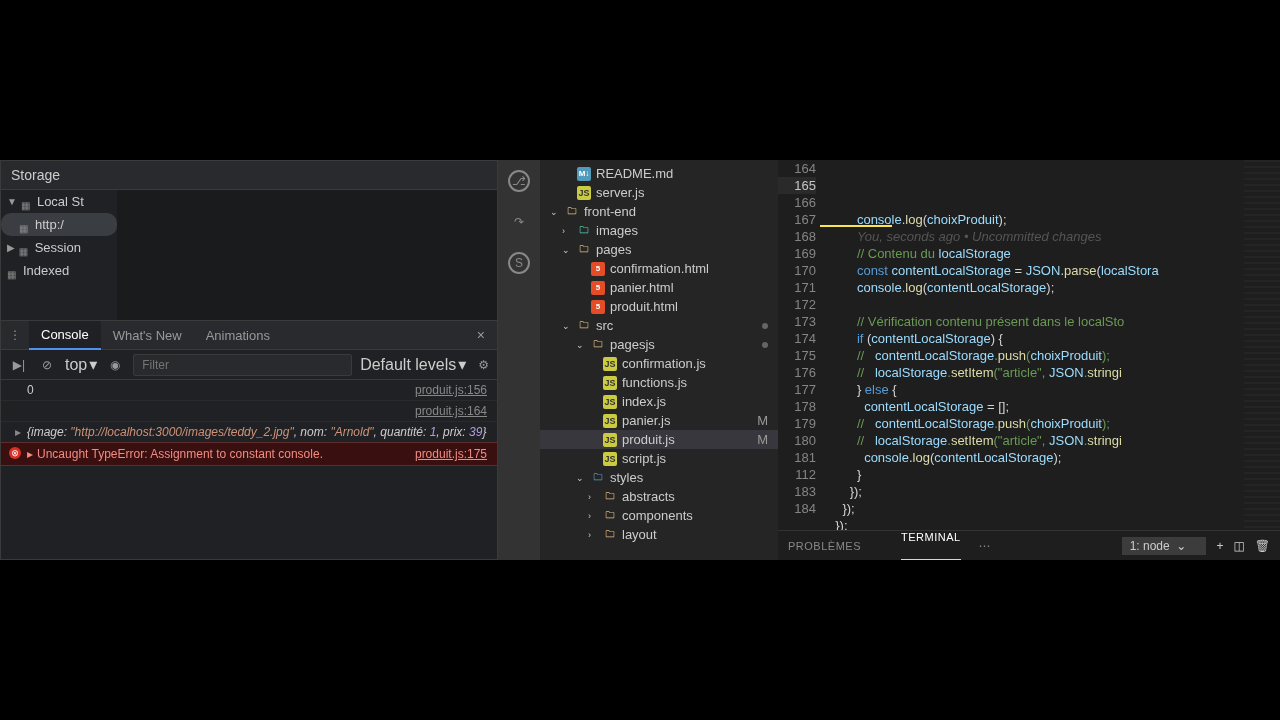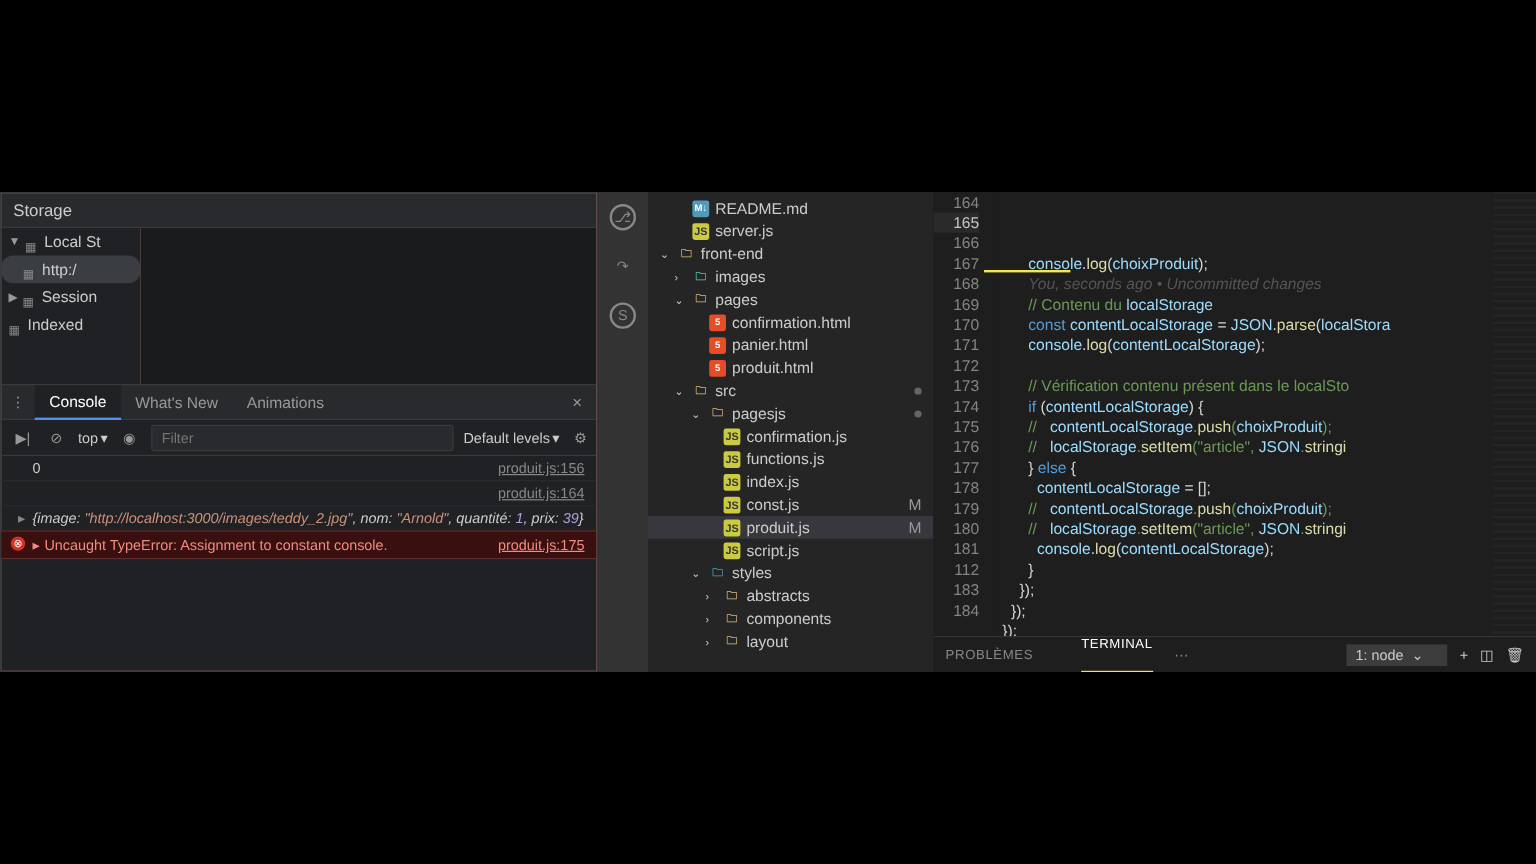--- a/index.html
+++ b/index.html
@@ -1,41 +1,41 @@
 <!DOCTYPE html>
 <html><head>
 <meta charset="utf-8">
 <style>
 * { margin: 0; padding: 0; box-sizing: border-box; font-family: 'Segoe UI', Arial, sans-serif; }
 body { background: #000; width: 1280px; height: 720px; overflow: hidden; color: #ccc; font-size: 12px; }
 
 .workspace { position: absolute; top: 160px; left: 0; width: 1280px; height: 400px; display: flex; }
 
 
-.devtools { width: 498px; background: #fca5a5; display: flex; flex-direction: column; border: 1px solid #3a3a3a; }
+.devtools { width: 498px; background: #86efac; display: flex; flex-direction: column; border: 1px solid #3a3a3a; }
 .storage-header { padding: 6px 10px; font-size: 14px; color: #ccc; background: #292a2d; border-bottom: 1px solid #3a3a3a; }
 .storage-body { display: flex; height: 130px; }
 .storage-tree { width: 116px; background: #202124; font-size: 13px; overflow: hidden; }
 .tree-row { padding: 4px 6px; display: flex; align-items: center; gap: 4px; white-space: nowrap; color: #ccc; cursor: pointer; }
 .tree-row.l2 { padding-left: 18px; border-radius: 10px; }
 .tree-row.sel { background: #3a3d41; }
 .tri { font-size: 10px; color: #999; }
 .db-icon { width: 12px; height: 10px; display: inline-block; }
 .db-icon::before { content: "▦"; color: #888; font-size: 10px; }
 .storage-main { flex: 1; background: #1a1b1d; }
 
 .console-tabs { display: flex; align-items: center; background: #292a2d; border-bottom: 1px solid #3a3a3a; border-top: 1px solid #3a3a3a; height: 30px; }
 .drag-handle { padding: 0 8px; color: #999; cursor: move; }
 .tab { padding: 6px 12px; color: #999; cursor: pointer; font-size: 13px; }
 .tab.active { color: #fff; border-bottom: 2px solid #5190ec; background: #202124; }
 .tab-close { margin-left: auto; padding: 0 12px; color: #999; cursor: pointer; font-size: 14px; }
 
 .console-toolbar { display: flex; align-items: center; gap: 8px; padding: 4px 8px; background: #202124; border-bottom: 1px solid #3a3a3a; height: 30px; }
 .tool-btn { width: 20px; height: 20px; display: flex; align-items: center; justify-content: center; color: #999; cursor: pointer; }
-.tool-select { color: #ccc; font-size: 12px; cursor: pointer; display: flex; align-items: center; gap: 2px; }
+.tool-select { color: #ccc; font-size: 16px; cursor: pointer; display: flex; align-items: center; gap: 2px; }
 .filter-input { flex: 1; background: #292a2d; border: 1px solid #3a3a3a; color: #ccc; padding: 3px 8px; font-size: 12px; border-radius: 2px; }
 .gear { margin-left: 4px; cursor: pointer; color: #999; }
 
 .no-issues { padding: 5px 10px; background: #202124; color: #ccc; border: 1px solid #3a3a3a; display: inline-block; margin: 0; font-size: 13px; }
 
 .console-body { flex: 1; background: #202124; overflow-y: auto; font-family: Menlo, Consolas, monospace; font-size: 12px; }
 .log-row { display: flex; justify-content: space-between; padding: 3px 10px 3px 26px; border-bottom: 1px solid #2a2a2a; }
 .log-row .src { color: #888; text-decoration: underline; cursor: pointer; }
 .log-val { color: #ccc; }
 .obj-row { padding: 3px 10px 3px 26px; font-style: italic; color: #ccc; position: relative; }
@@ -230,21 +230,21 @@
           <span>functions.js</span>
         </div>
         <div class="file-row d3">
           <span class="chev"></span>
           <span class="ficon js">JS</span>
           <span>index.js</span>
         </div>
         <div class="file-row d3">
           <span class="chev"></span>
           <span class="ficon js">JS</span>
-          <span>const.js</span>
+          <span>panier.js</span>
           <span class="badge">M</span>
         </div>
         <div class="file-row d3 selected">
           <span class="chev"></span>
           <span class="ficon js">JS</span>
           <span>produit.js</span>
           <span class="badge">M</span>
         </div>
         <div class="file-row d3">
           <span class="chev"></span>

